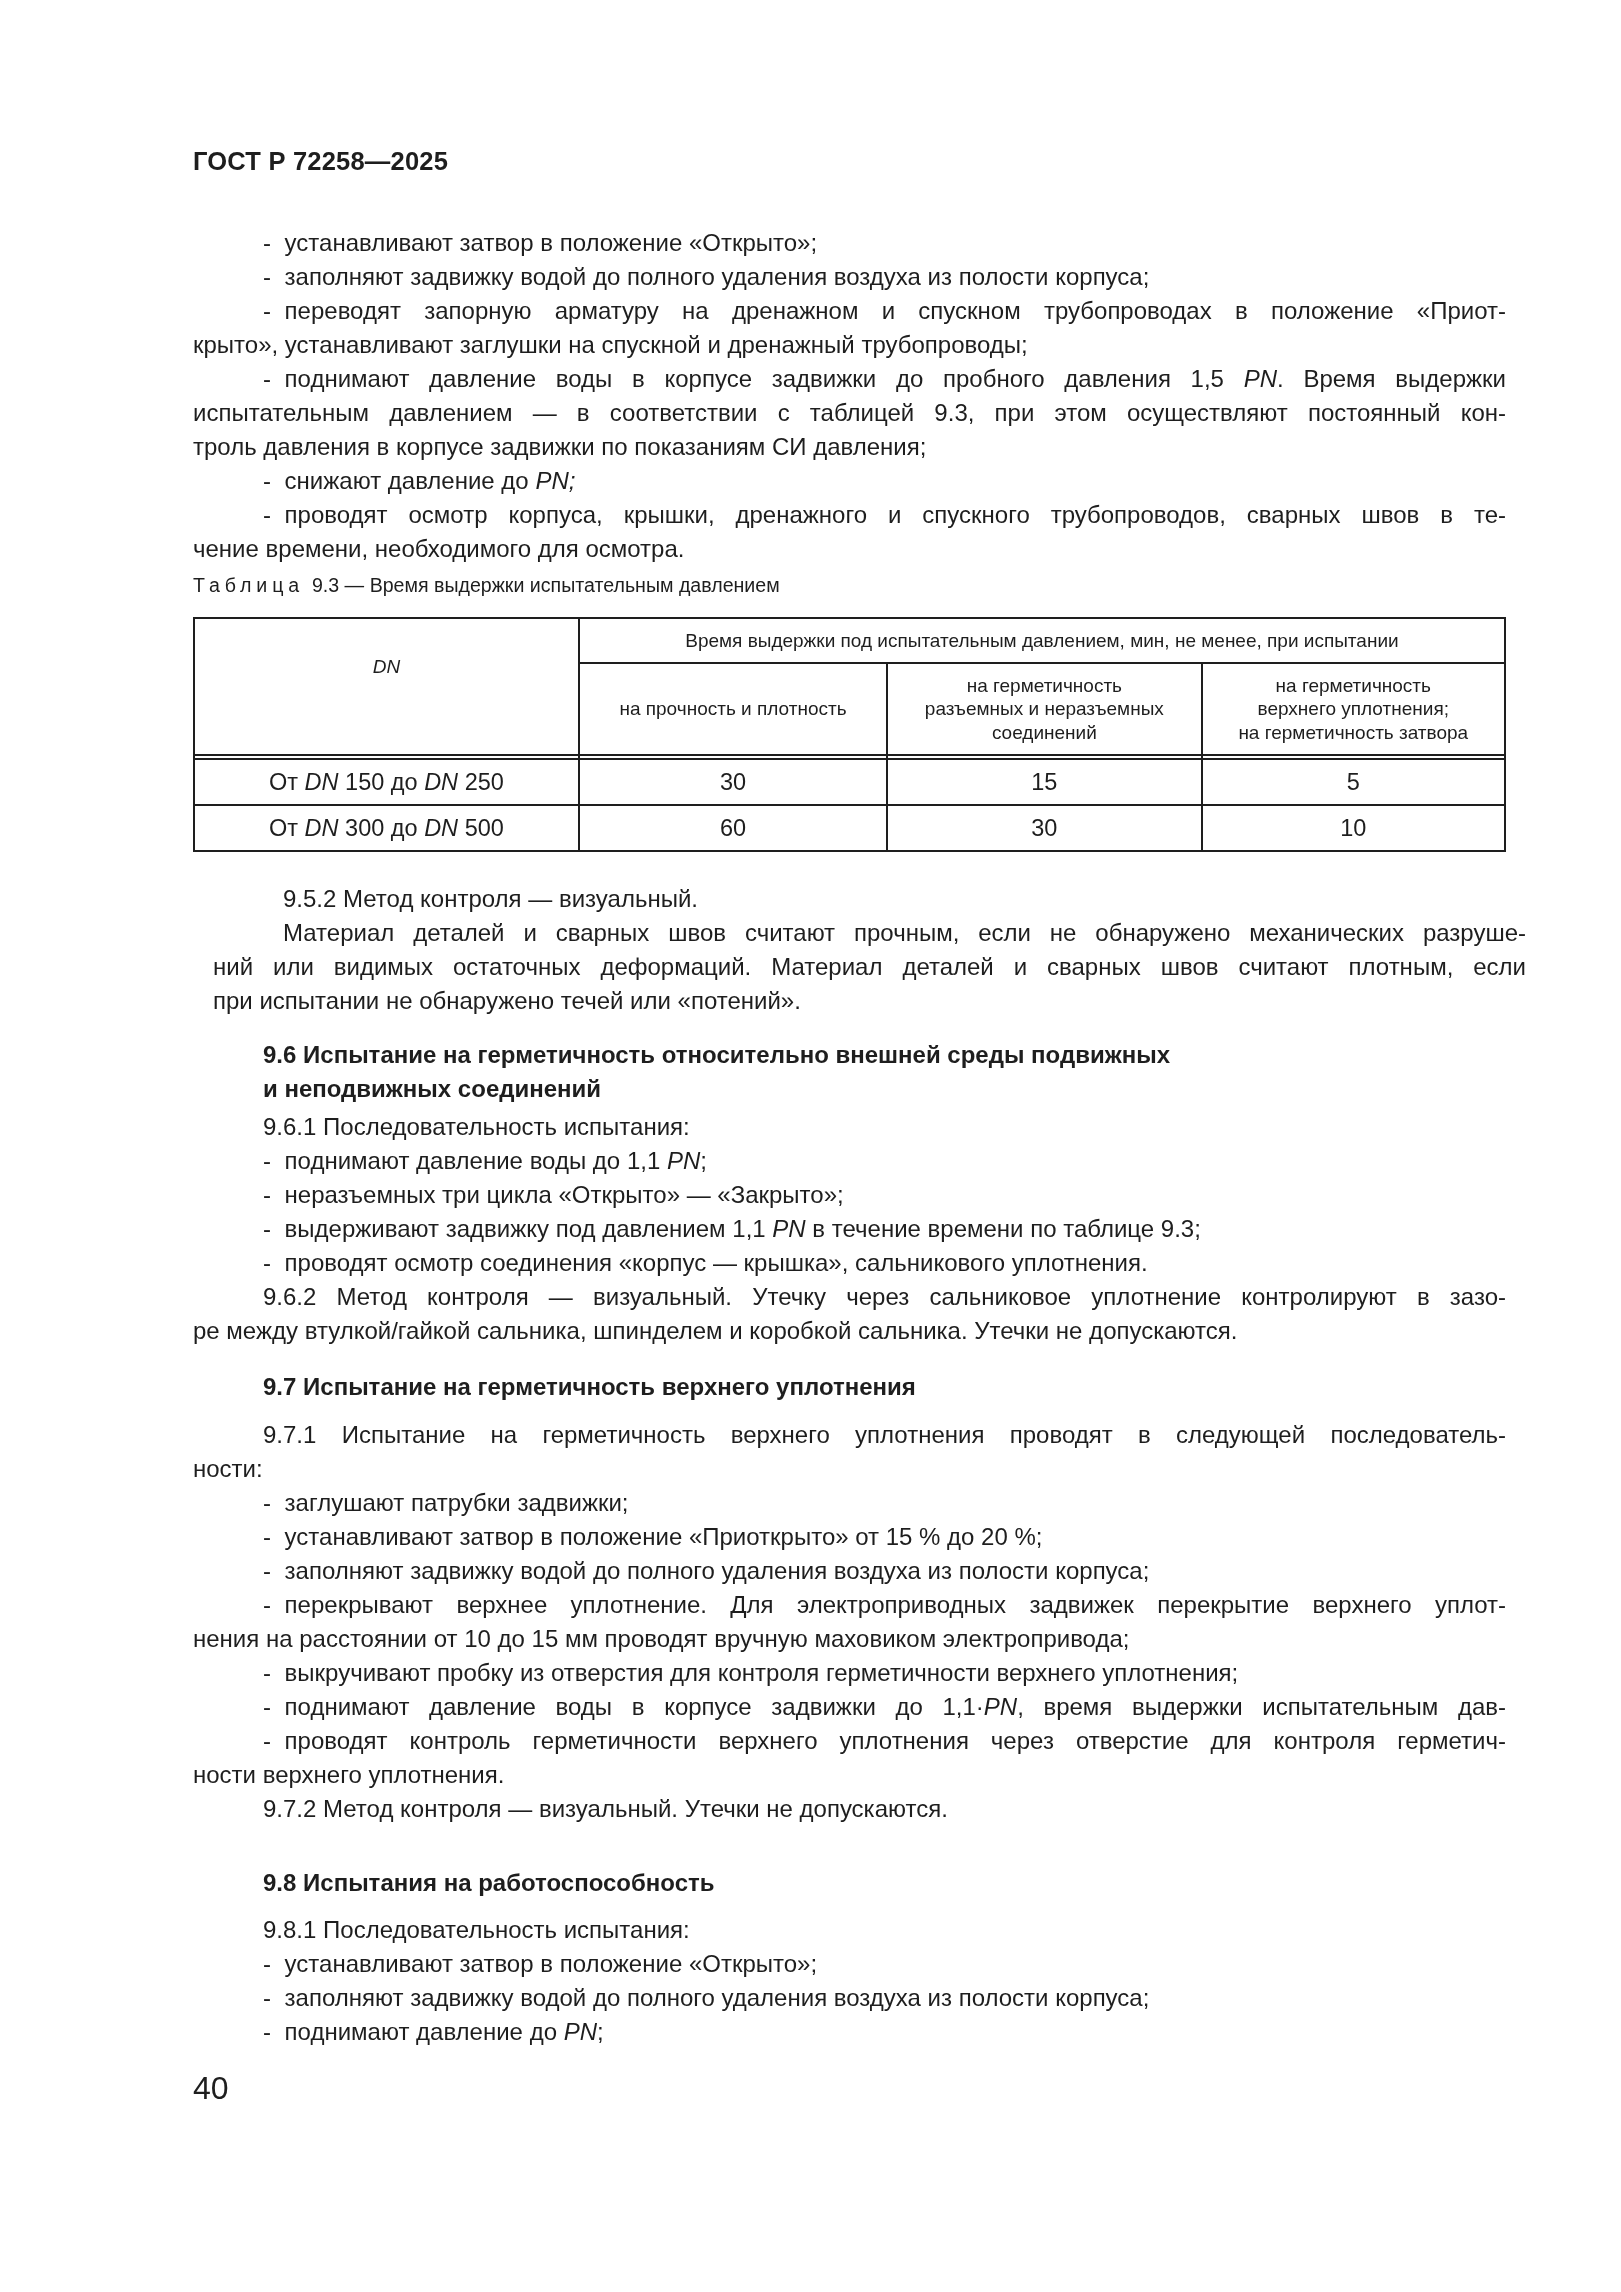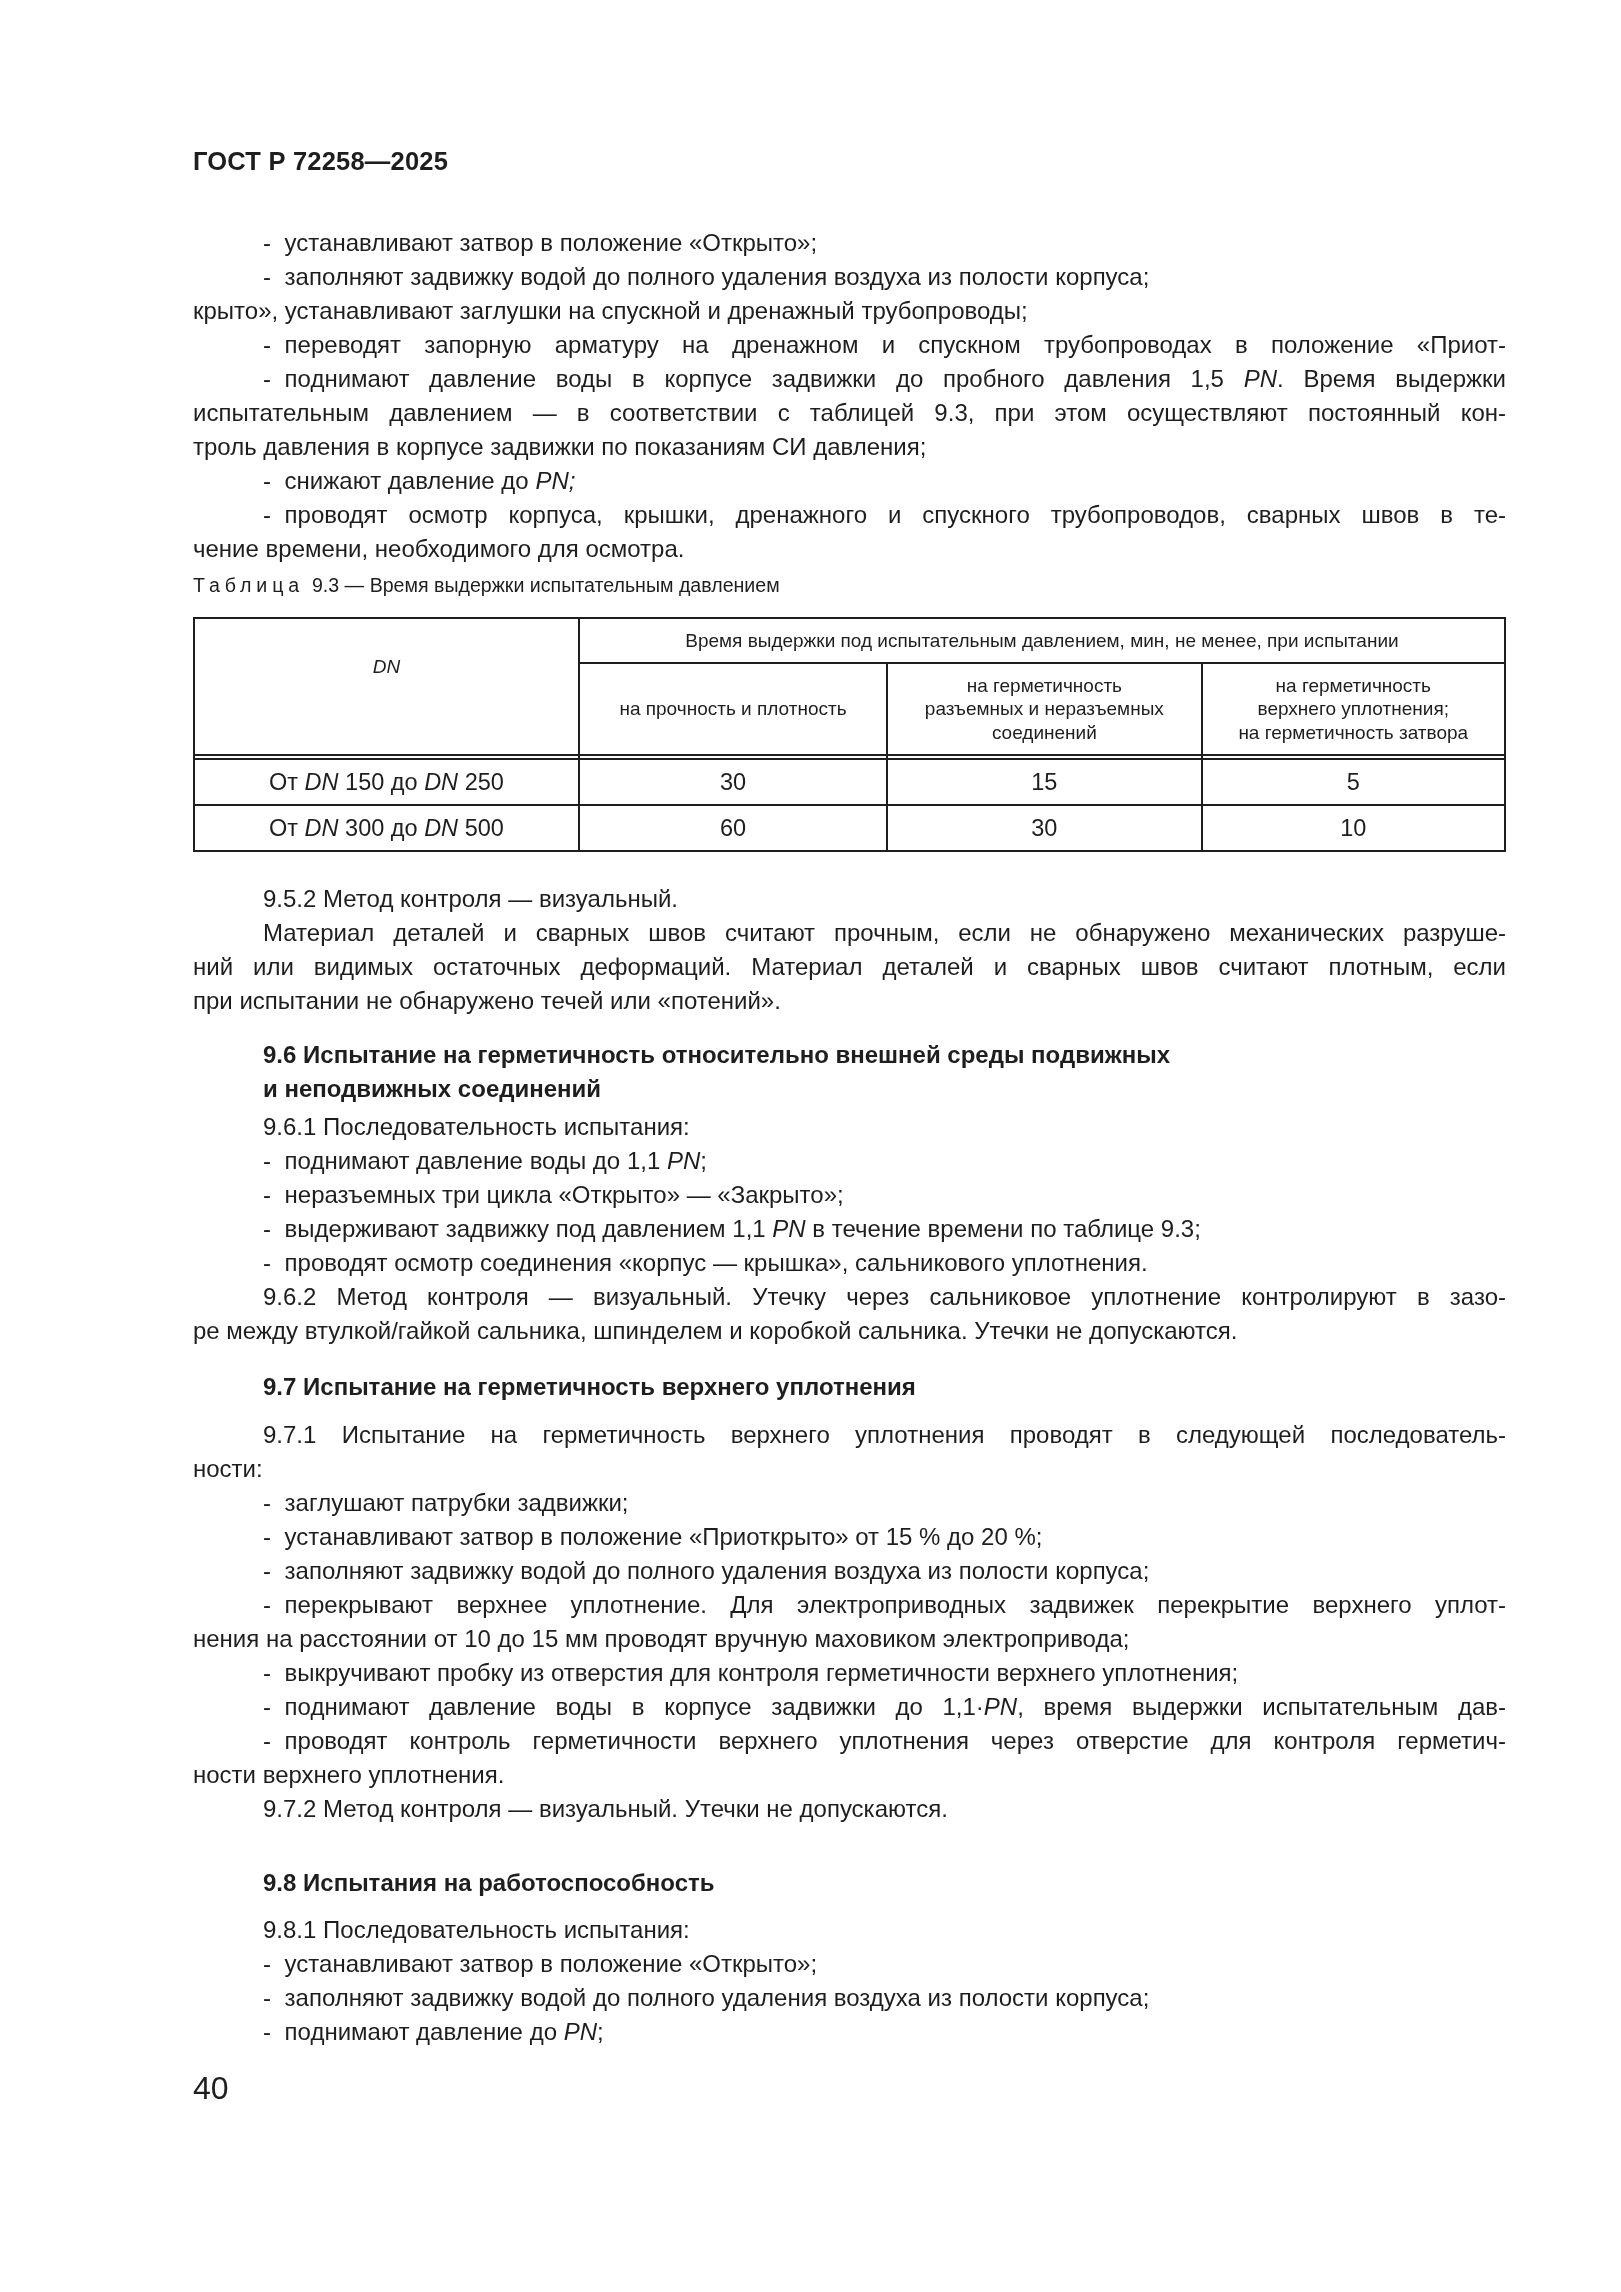--- a/index.html
+++ b/index.html
@@ -29,22 +29,22 @@
 </head>
 <body>
 
 <div class="page">
 
   <div class="hdr">ГОСТ Р 72258—2025</div>
 
   <div class="block" style="top:226px;">
     <span class="ln ind"><span class="d">-</span><span>устанавливают затвор в положение «Открыто»;</span></span>
     <span class="ln ind"><span class="d">-</span><span>заполняют задвижку водой до полного удаления воздуха из полости корпуса;</span></span>
+    <span class="ln ind j"><span class="d">-</span><span>переводят запорную арматуру на дренажном и спускном трубопроводах в положение «Приот-</span></span>
     <span class="ln">крыто», устанавливают заглушки на спускной и дренажный трубопроводы;</span>
-    <span class="ln ind j"><span class="d">-</span><span>переводят запорную арматуру на дренажном и спускном трубопроводах в положение «Приот-</span></span>
     <span class="ln ind j"><span class="d">-</span><span>поднимают давление воды в корпусе задвижки до пробного давления 1,5</span> <span class="it">PN</span><span>. Время выдержки</span></span>
     <span class="ln j">испытательным давлением — в соответствии с таблицей 9.3, при этом осуществляют постоянный кон-</span>
     <span class="ln">троль давления в корпусе задвижки по показаниям СИ давления;</span>
     <span class="ln ind"><span class="d">-</span><span>снижают давление до</span> <span class="it">PN;</span></span>
     <span class="ln ind j"><span class="d">-</span><span>проводят осмотр корпуса, крышки, дренажного и спускного трубопроводов, сварных швов в те-</span></span>
     <span class="ln">чение времени, необходимого для осмотра.</span>
   </div>
 
   <div class="cap"><span class="sp">Таблица</span><span>9.3 — Время выдержки испытательным давлением</span></div>
 
@@ -79,21 +79,21 @@
     </tr>
     <tr class="dr">
       <td><span>От</span> <span class="it">DN</span> <span>300</span> <span>до</span> <span class="it">DN</span> <span>500</span></td>
       <td>60</td>
       <td>30</td>
       <td>10</td>
     </tr>
   </tbody>
     </table>
 
-  <div class="block" style="top:882px;">
+  <div class="block" style="top:882px;margin-left:20px;">
     <span class="ln ind">9.5.2 Метод контроля — визуальный.</span>
     <span class="ln ind j">Материал деталей и сварных швов считают прочным, если не обнаружено механических разруше-</span>
     <span class="ln j">ний или видимых остаточных деформаций. Материал деталей и сварных швов считают плотным, если</span>
     <span class="ln">при испытании не обнаружено течей или «потений».</span>
   </div>
 
   <div class="block" style="top:1038px;">
     <span class="ln ind h">9.6 Испытание на герметичность относительно внешней среды подвижных</span>
     <span class="ln ind h">и неподвижных соединений</span>
   </div>

